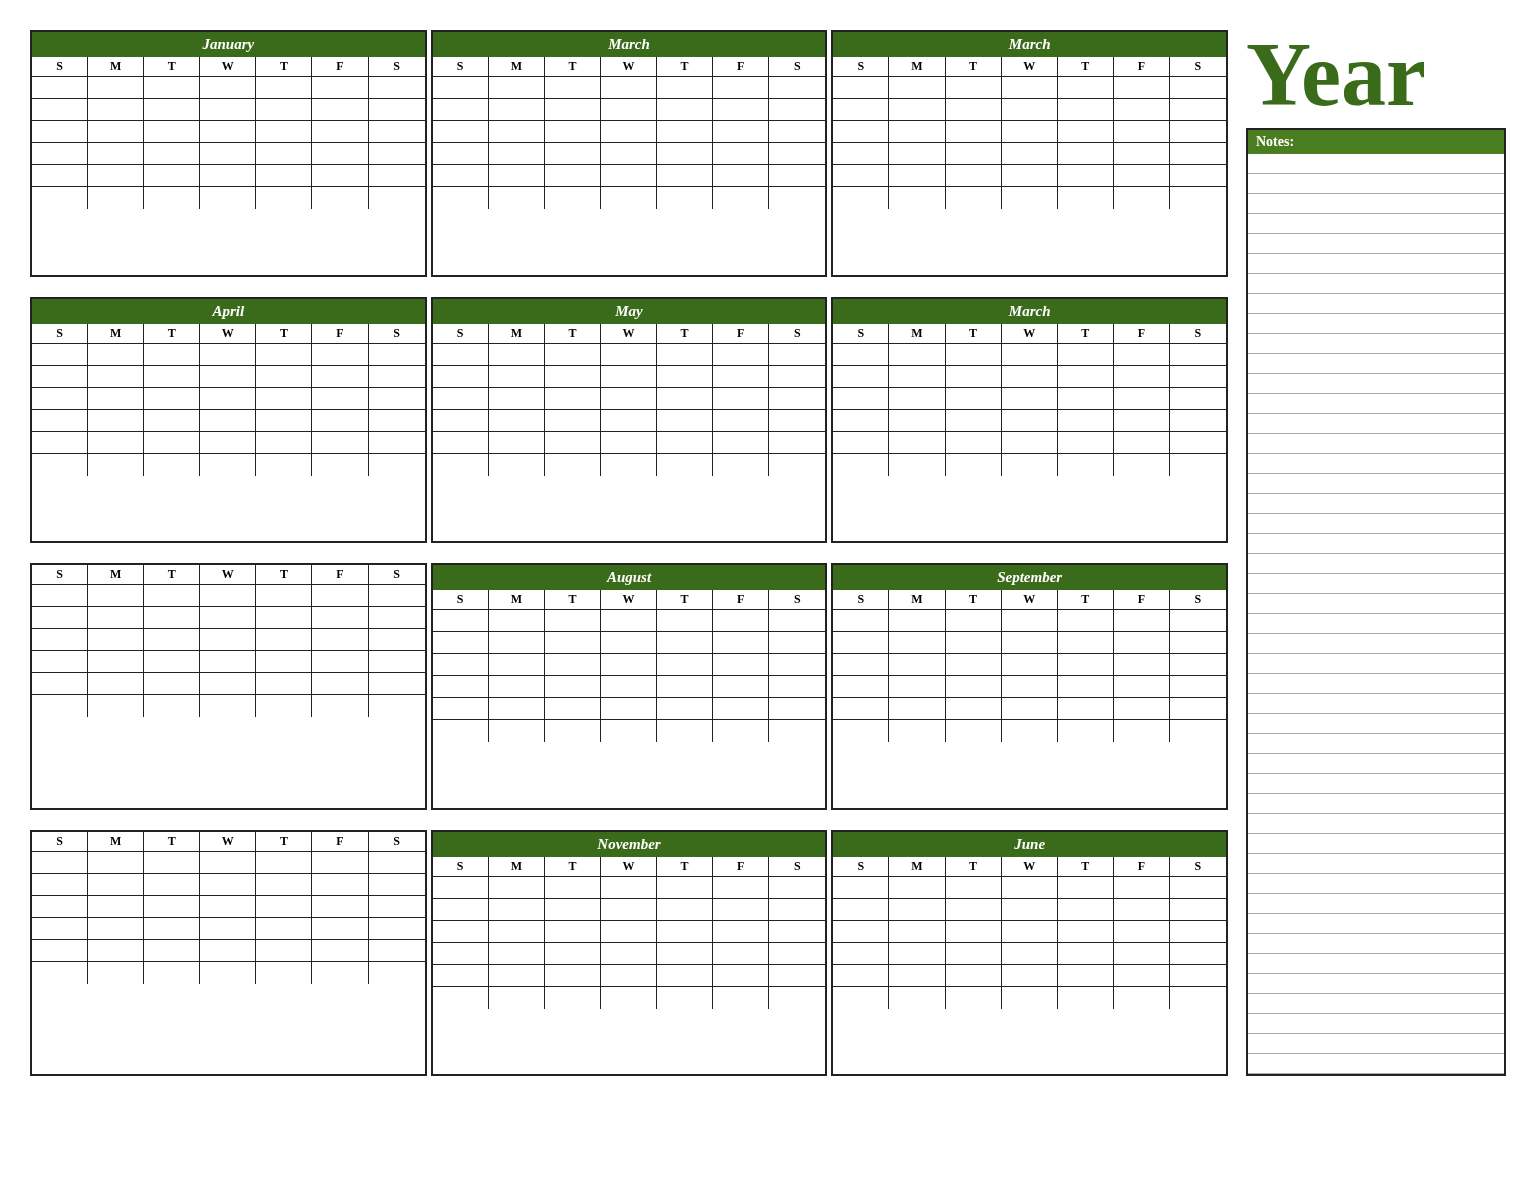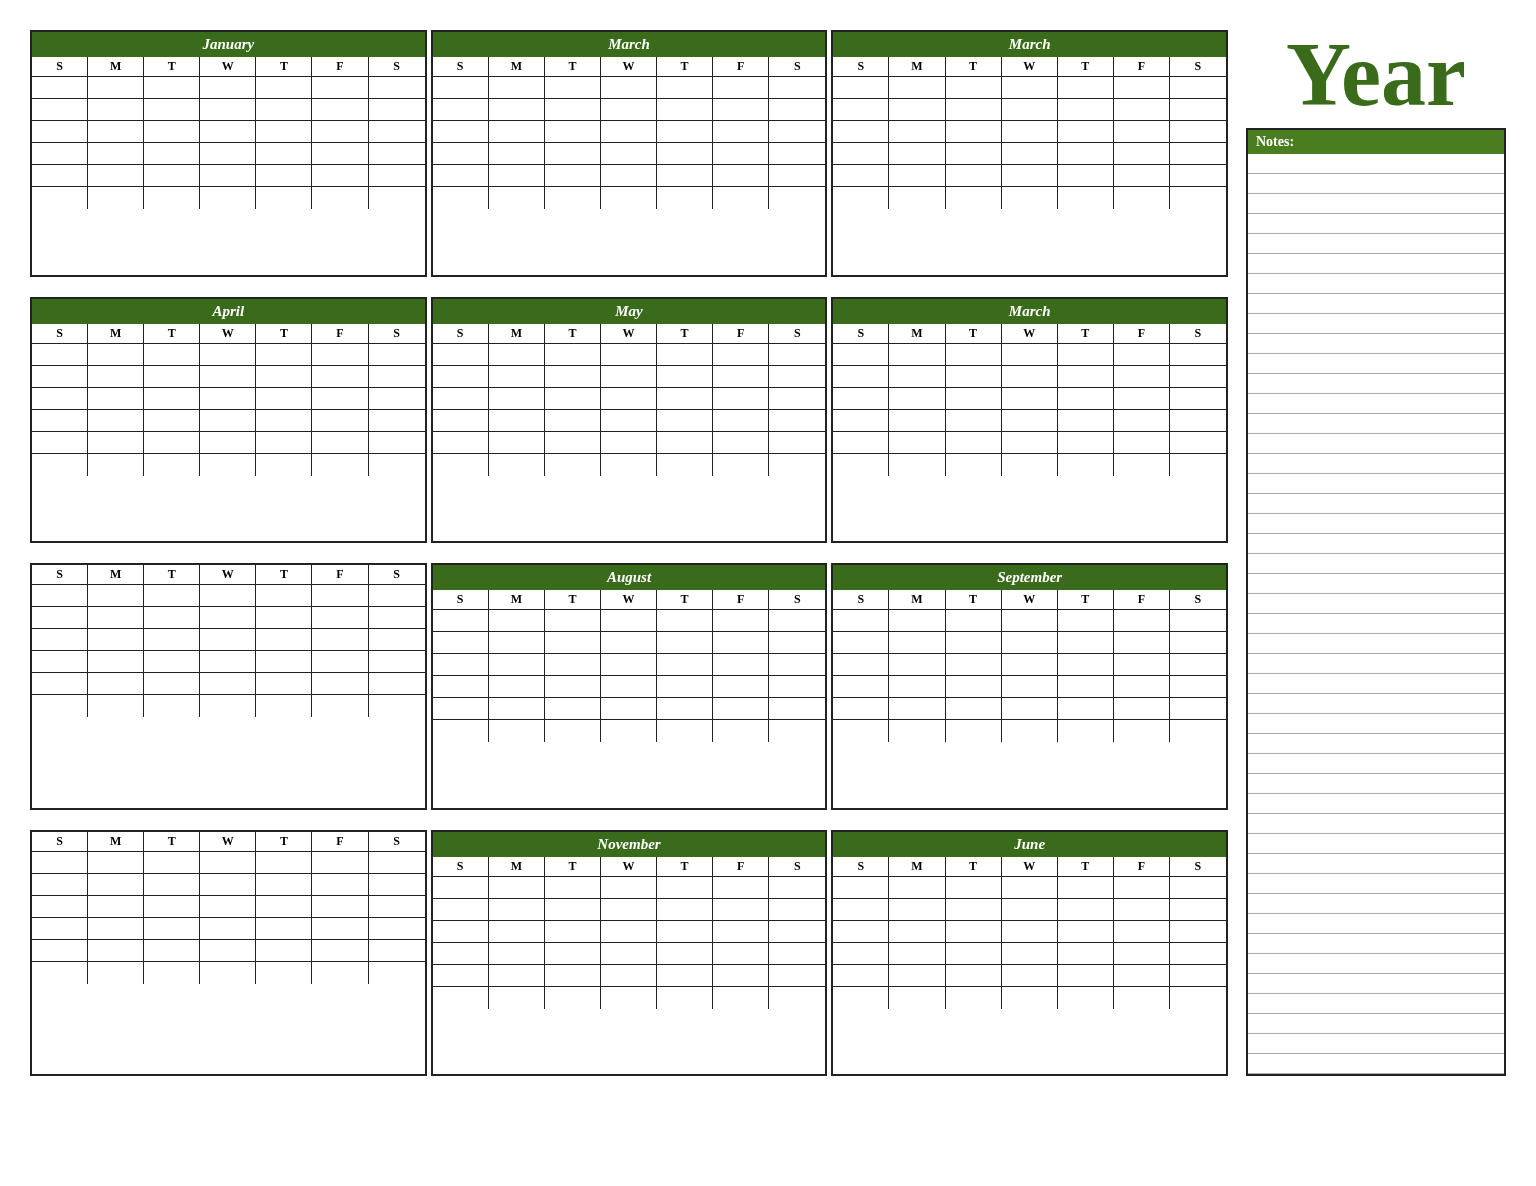--- a/index.html
+++ b/index.html
@@ -77,21 +77,21 @@
       display: flex;
       flex-direction: column;
       width: 260px;
       flex-shrink: 0;
     }
 
     .year-title {
       font-size: 90px;
       font-weight: 900;
       color: #3a6b1a;
-      text-align: center;
+      text-align: left;
       line-height: 1;
       margin-bottom: 8px;
       font-family: 'Times New Roman', Times, serif;
       font-style: normal;
     }
 
     .notes-section {
       border: 2px solid #222;
       flex: 1;
       display: flex;

